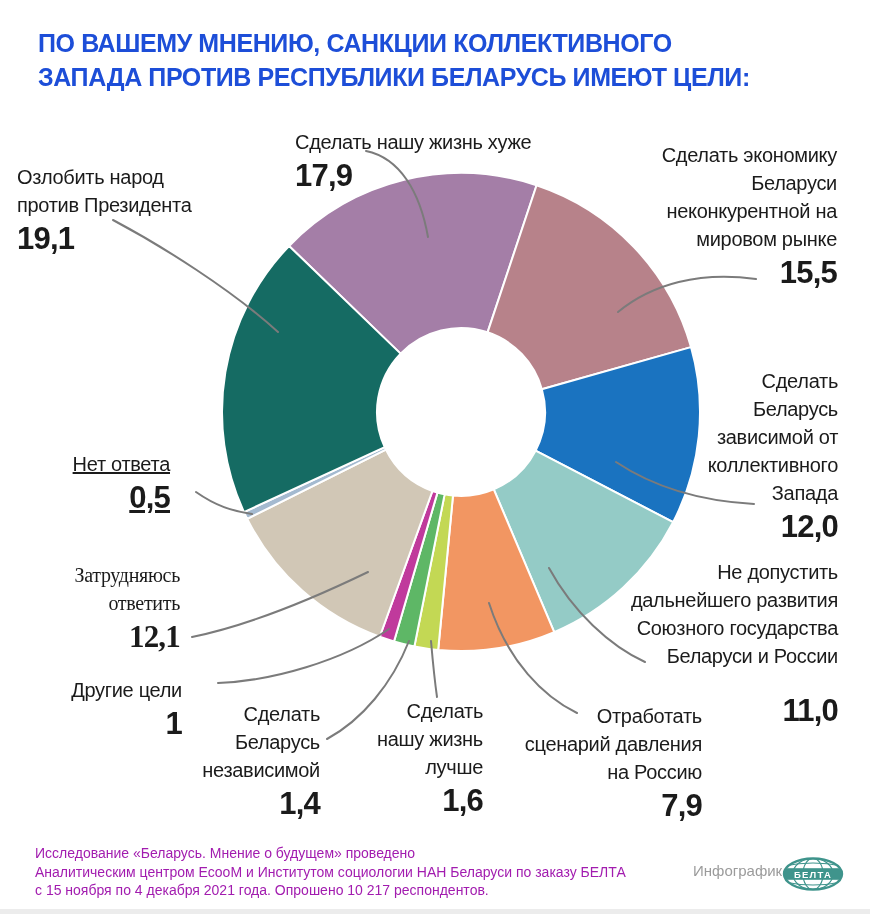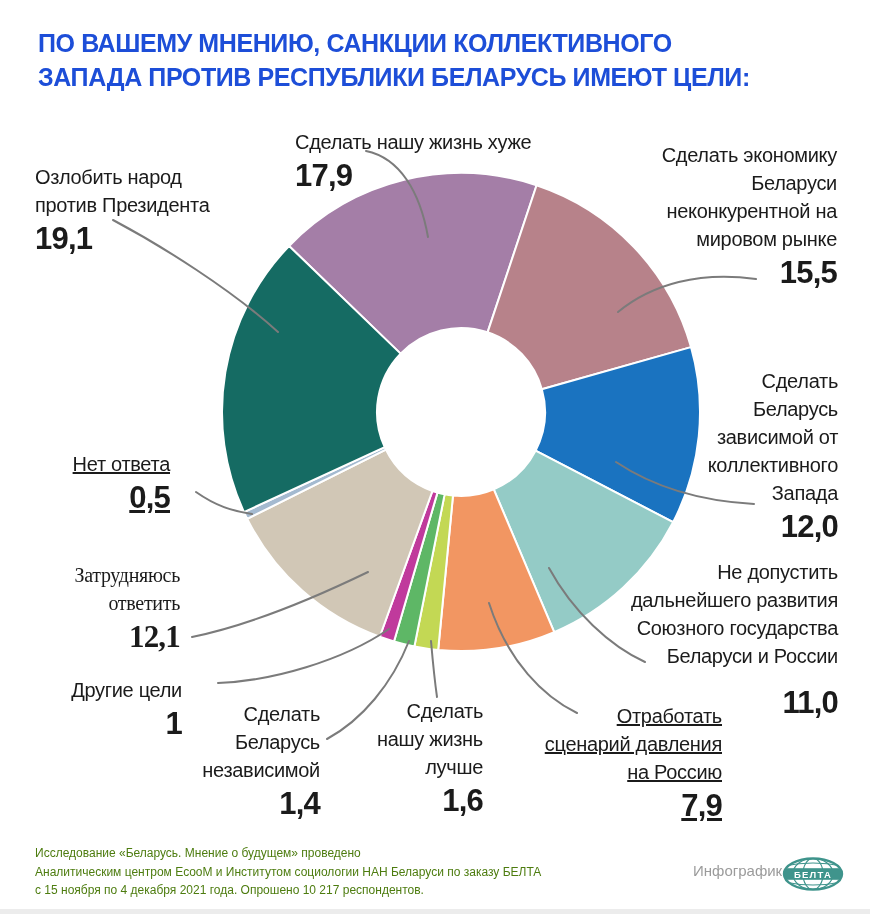--- a/index.html
+++ b/index.html
@@ -10,30 +10,30 @@
   svg.donut{position:absolute;left:0;top:0;}
   .callout{position:absolute;font-size:20px;line-height:28px;letter-spacing:-0.3px;}
   .callout .ct{white-space:pre-line;}
   .callout .cv{font-size:31px;font-weight:700;letter-spacing:-0.8px;line-height:34px;margin-top:3px;}
   .ta-r{text-align:right;}
   .ta-l{text-align:left;margin-top:20px;}
   .c0{left:295px;top:108px;}
   .c1{right:33px;top:141px;}
   .c2{right:32px;top:367px;}
   .c3{right:32px;top:558px;}
-  .c3 .cv{margin-top:16px;}
-  .c4{right:148px;top:702px;text-decoration:underline;}
+  .c3 .cv{margin-top:24px;}
+  .c4{right:168px;top:702px;}
   .c5{right:387px;top:697px;}
   .c6{right:550px;top:700px;}
   .c7{right:688px;top:676px;}
   .c8{right:690px;top:561px;font-family:Liberation Serif, serif;}
   .c9{right:700px;top:450px;text-decoration:underline;}
-  .c10{left:35px;top:143px;}
-  .footer{position:absolute;left:35px;top:844px;font-size:12px;line-height:18.5px;
-          color:#4d7c0f;letter-spacing:0;}
+  .c10{left:17px;top:143px;}
+  .footer{position:absolute;left:35px;top:844px;font-size:14px;line-height:18.5px;
+          color:#a21caf;letter-spacing:0;}
   .credit{position:absolute;left:693px;top:862px;font-size:15px;color:#9b9b9b;}
   .logo{position:absolute;left:782px;top:857px;}
   .bottom-bar{position:absolute;left:0;bottom:0;width:870px;height:5px;background:#ececec;}
 </style>
 </head>
 <body>
 
 <div class="canvas">
 
   <div class="title">

